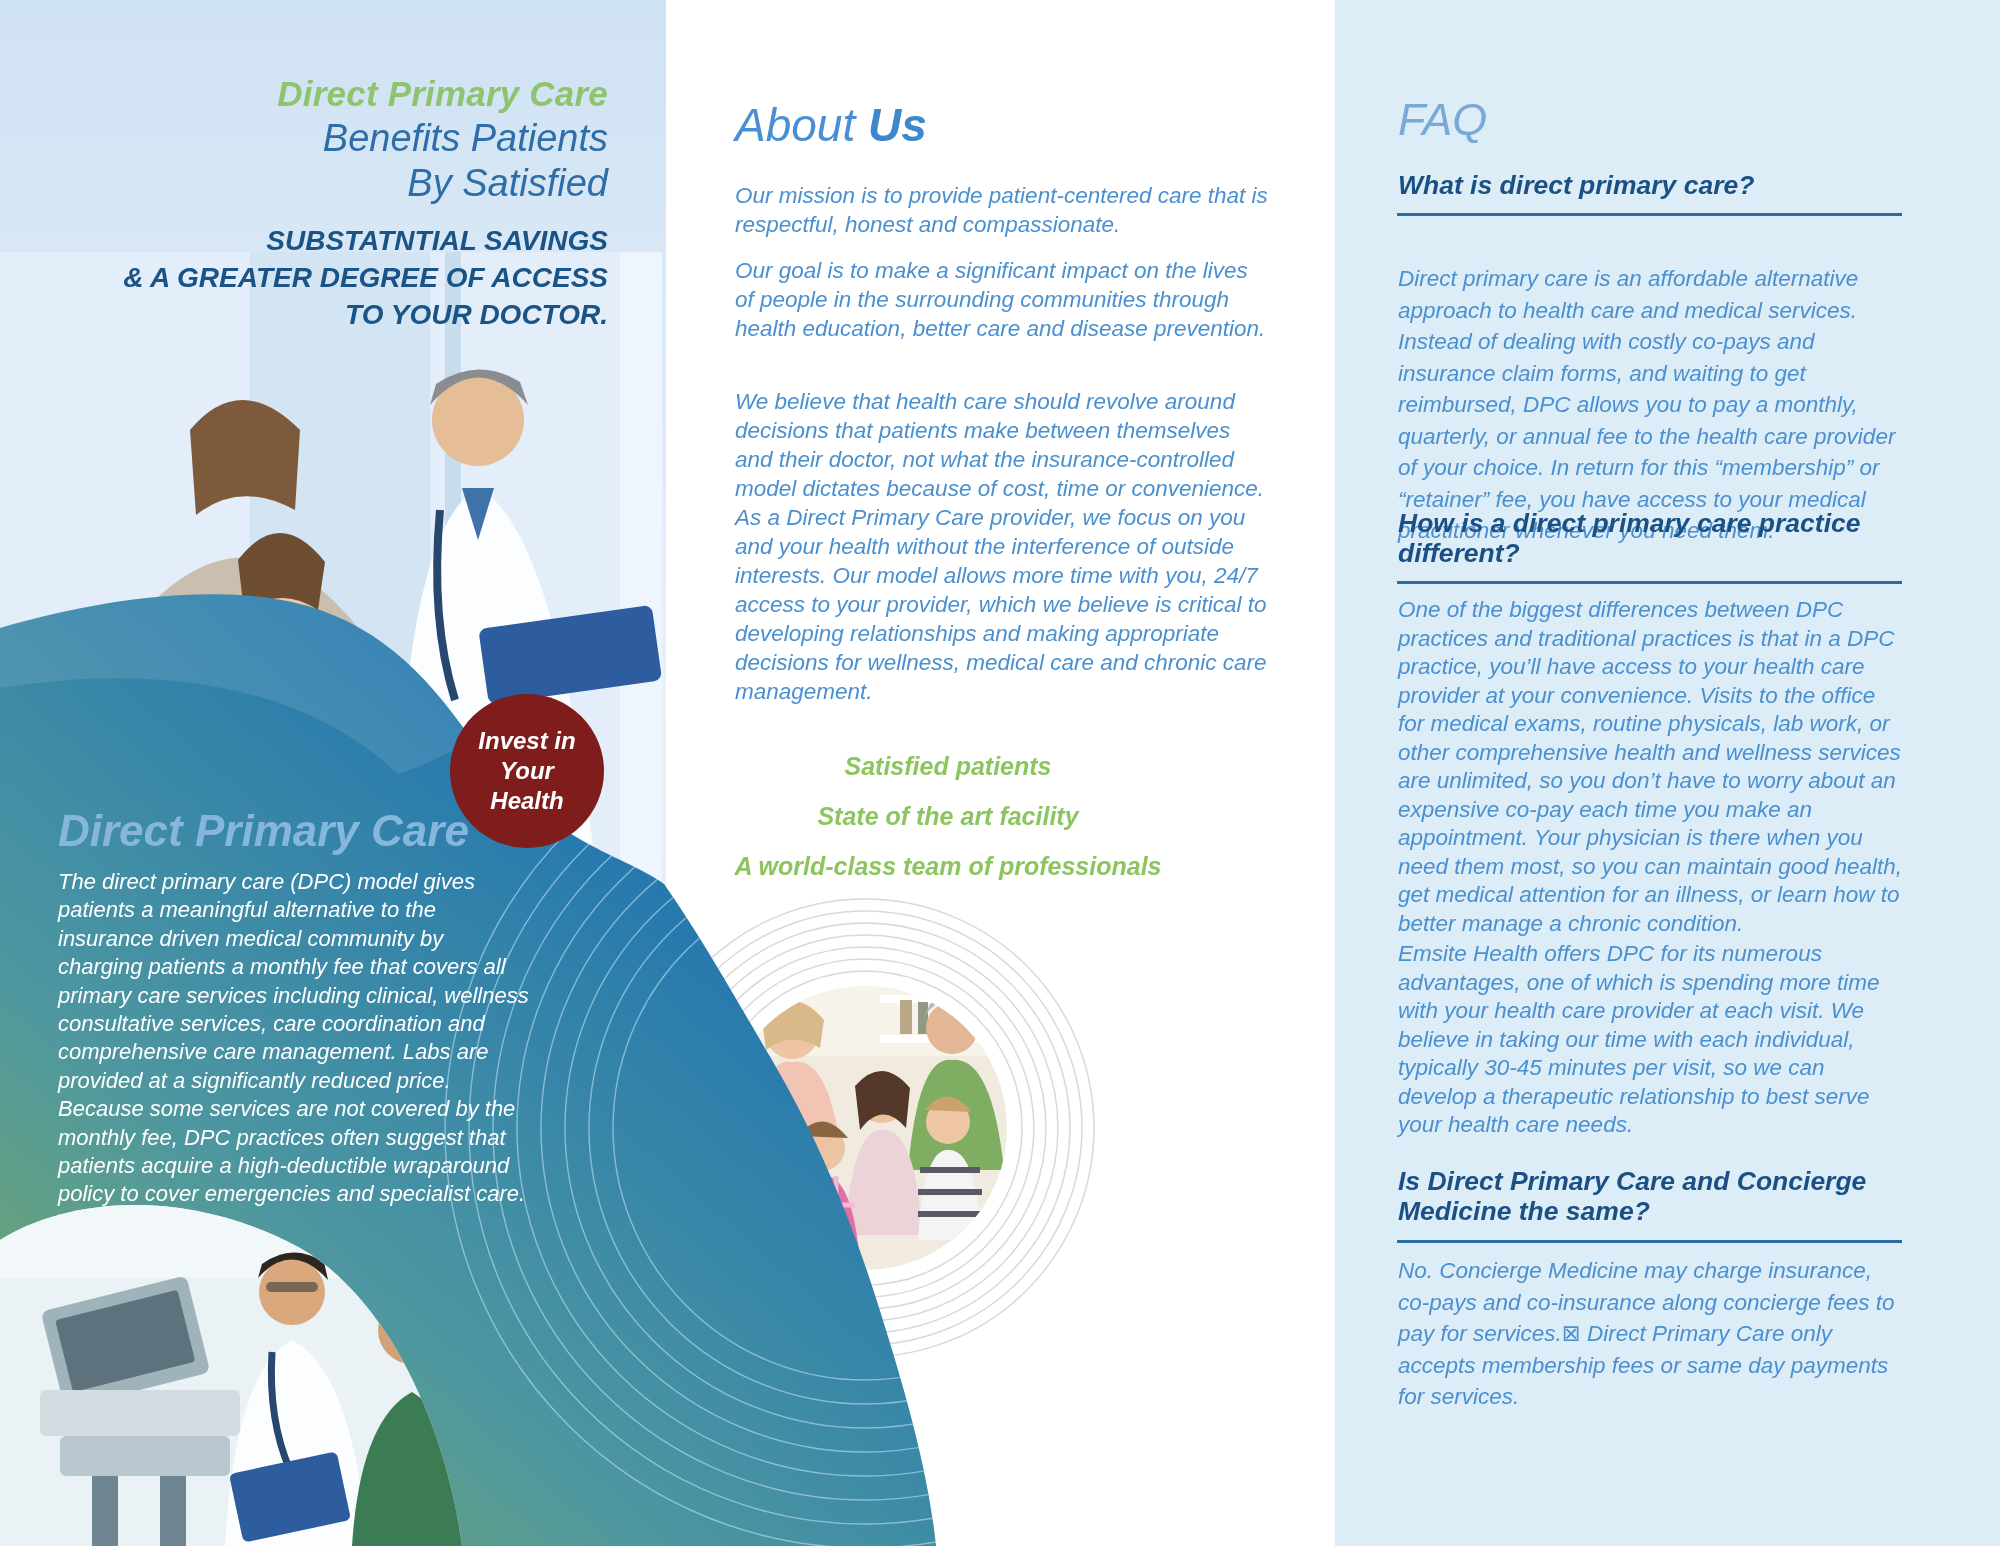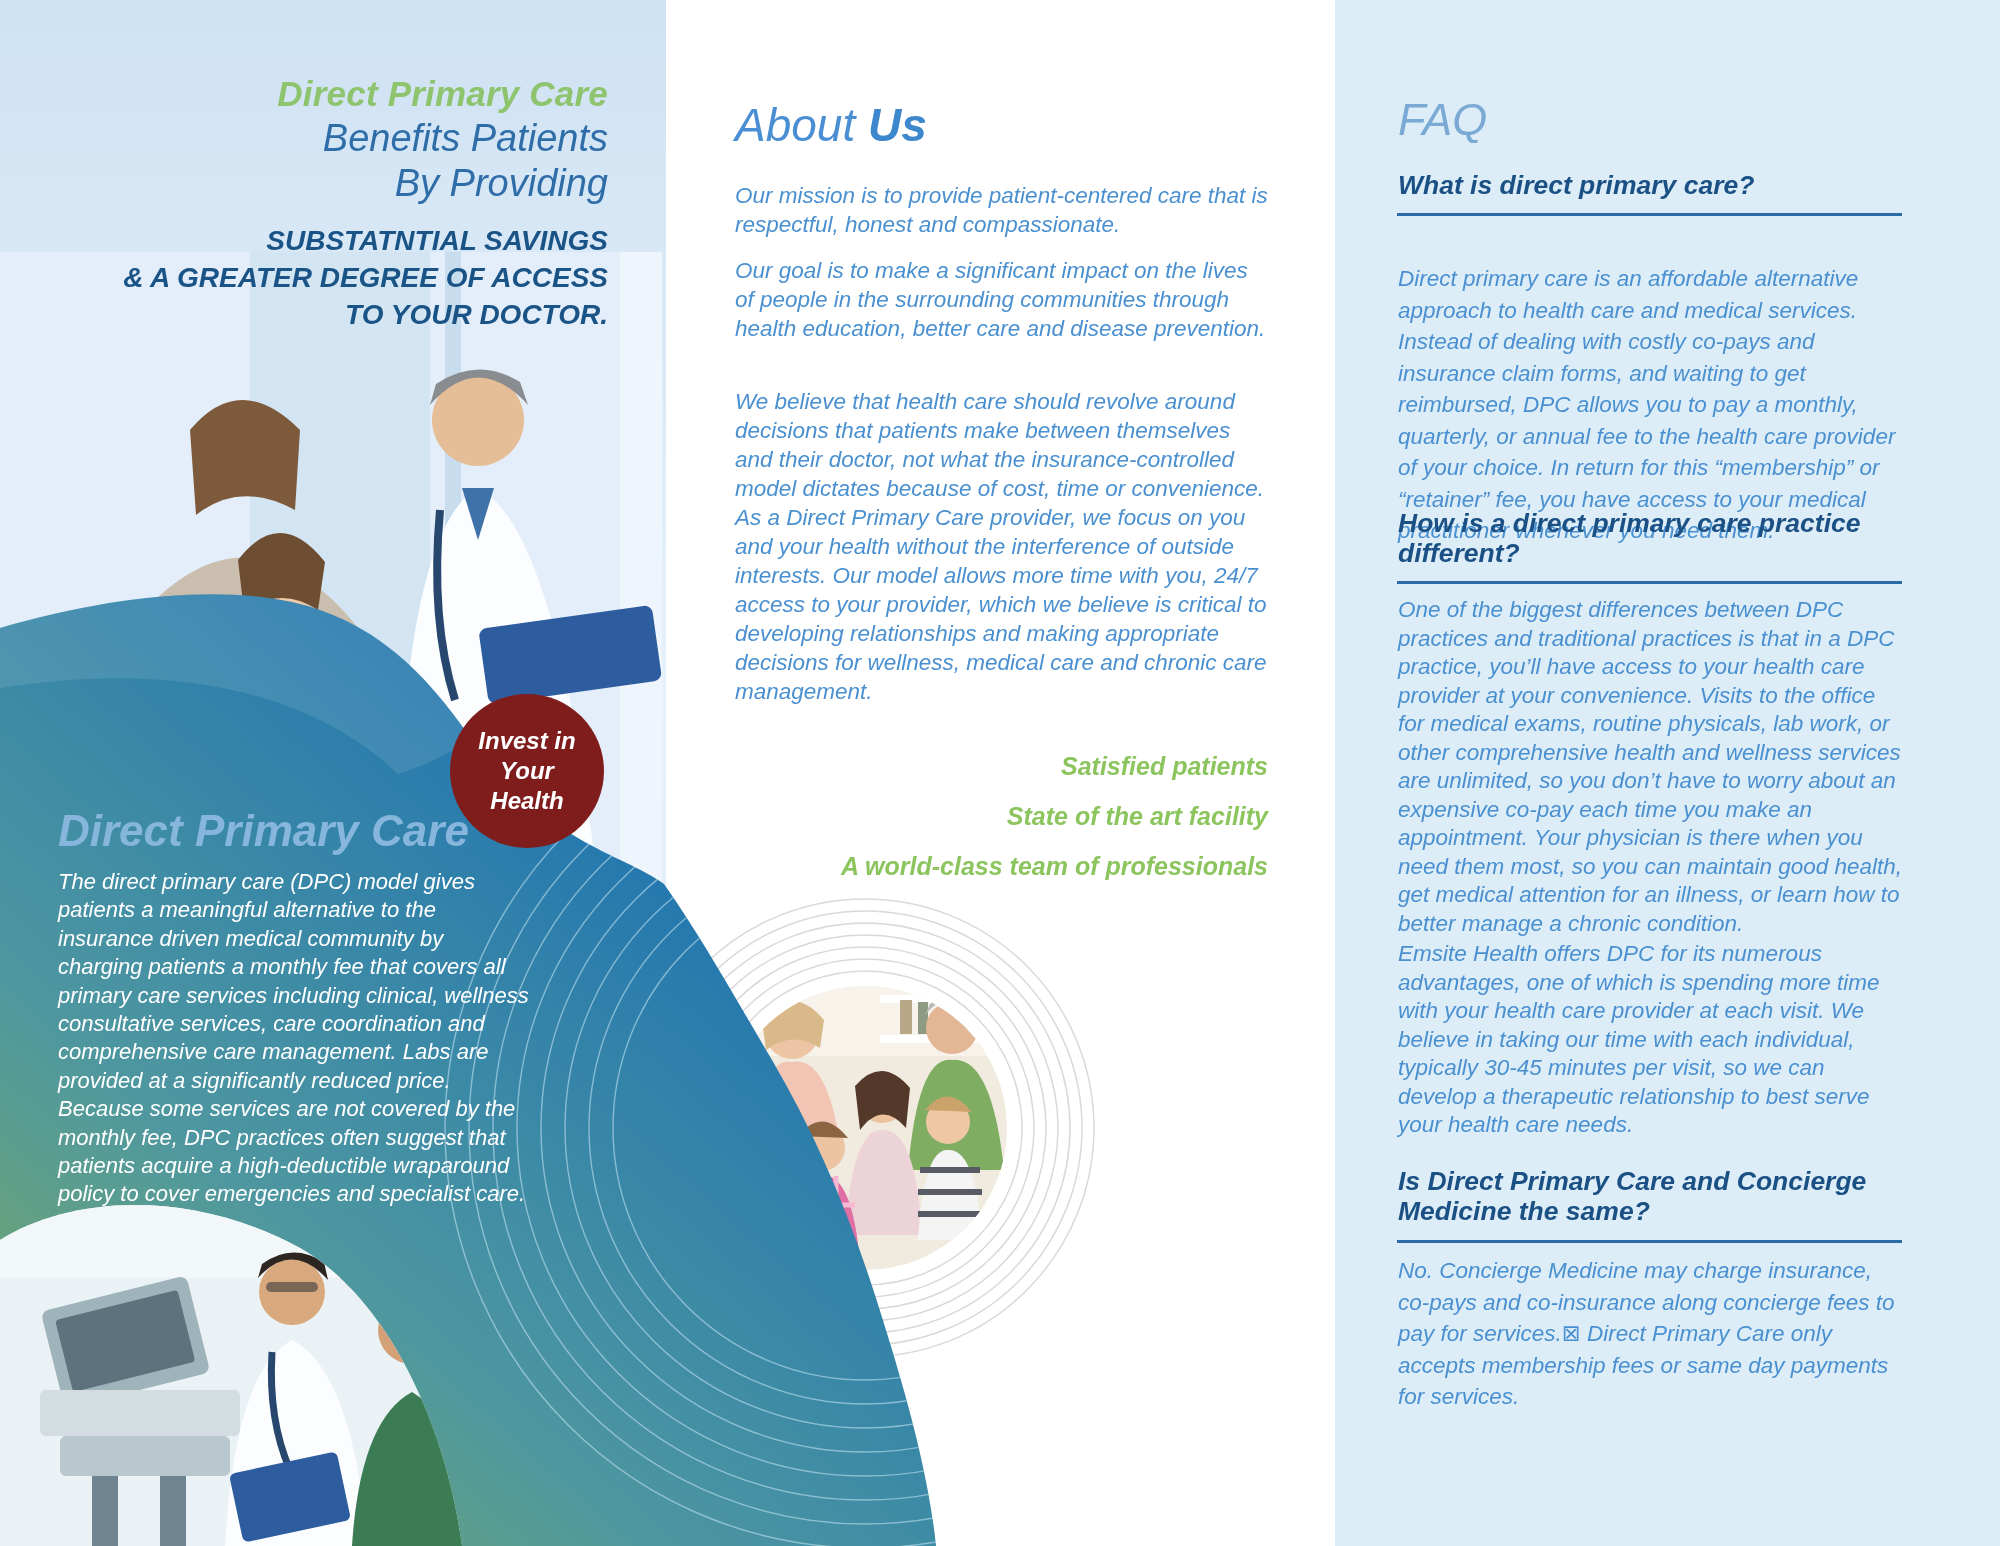--- a/index.html
+++ b/index.html
@@ -22,21 +22,21 @@
   .l-sec-title{left:58px;top:806px;width:520px;font-size:44px;font-weight:bold;color:#87b6dc;}
   .l-sec-body{left:58px;top:868px;width:472px;font-size:22px;line-height:28.4px;color:#ffffff;}
 
   
   .m-title{left:735px;top:98px;width:540px;font-size:46px;color:#4a8fd3;font-weight:300;}
   .m-title b{color:#3d87cc;font-weight:bold;}
   .m-para{left:735px;width:533px;font-size:22.5px;line-height:29px;color:#4a90d0;}
   .m-para.p1{top:181px;}
   .m-para.p2{top:256px;}
   .m-para.p3{top:387px;}
-  .m-high{left:628px;width:640px;text-align:right;font-size:25px;font-weight:bold;color:#8cc55e;}
+  .m-high{left:628px;width:640px;text-align:center;font-size:25px;font-weight:bold;color:#8cc55e;}
   .m-high.h1{top:752px;}
   .m-high.h2{top:802px;}
   .m-high.h3{top:852px;}
 
   
   .r-title{left:1398px;top:94px;width:505px;font-size:45px;font-weight:300;color:#7aa9d4;}
   .r-q{left:1398px;width:505px;font-size:26.5px;font-weight:bold;color:#1b5084;line-height:30px;}
   .r-hr{position:absolute;left:1397px;width:505px;height:0;border-top:3px solid #2b6ca7;}
   .r-a{left:1398px;width:505px;font-size:22.5px;color:#4a90d0;}
   .q1{top:170px;} .hr1{top:213px;} .a1{top:227px;line-height:31.5px;margin-top:36px;}
@@ -186,21 +186,21 @@
 
       <circle cx="412" cy="1330" r="34" fill="#d3a077"></circle>
       <path d="M 378,1316 Q 412,1280 448,1318 Z" fill="#6b5744"></path>
       <path d="M 352,1546 Q 360,1420 412,1392 Q 462,1420 466,1546 Z" fill="#3b7c55"></path>
     </g>
   </svg>
 
   <p class="txt l-head-green">Direct Primary Care</p>
   <div class="txt l-head-thin">
     <div>Benefits Patients</div>
-    <div>By Providing</div>
+    <div>By Satisfied</div>
   </div>
   <div class="txt l-head-bold">
     <div>SUBSTATNTIAL SAVINGS</div>
     <div>&amp; A GREATER DEGREE OF ACCESS</div>
     <div>TO YOUR DOCTOR.</div>
   </div>
 
   <div class="badge">
     <div>Invest in</div>
     <div>Your</div>

